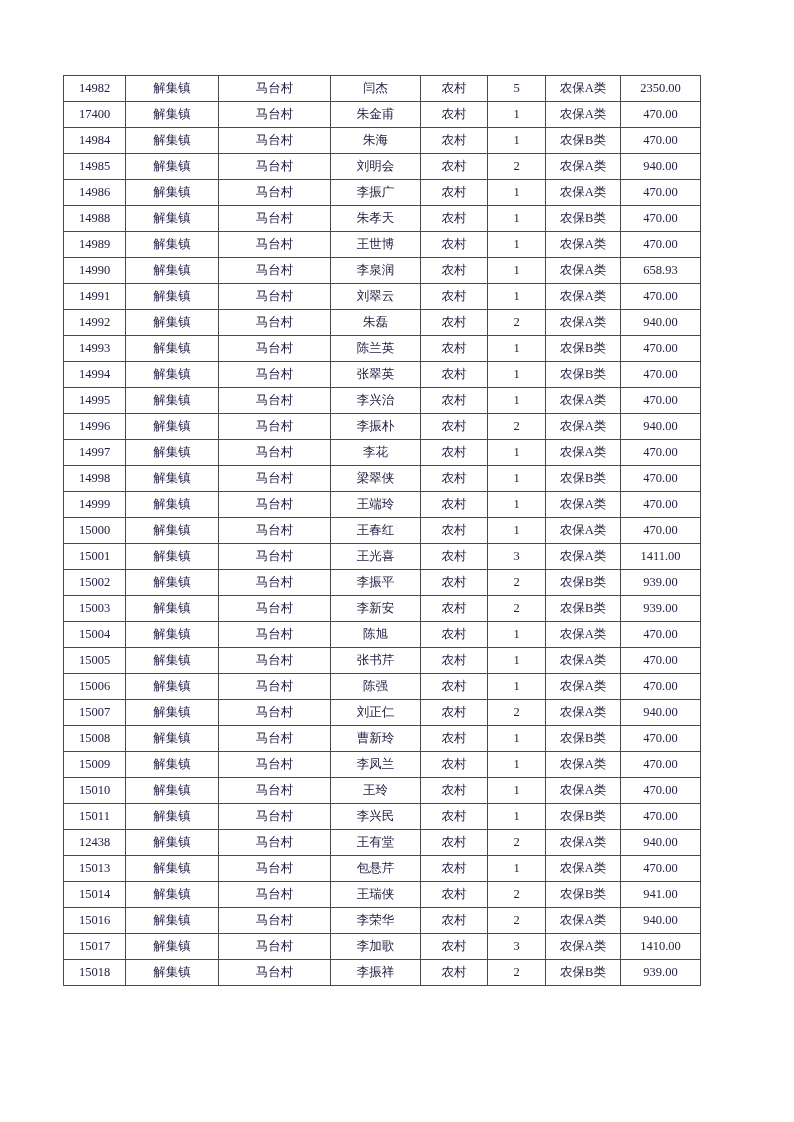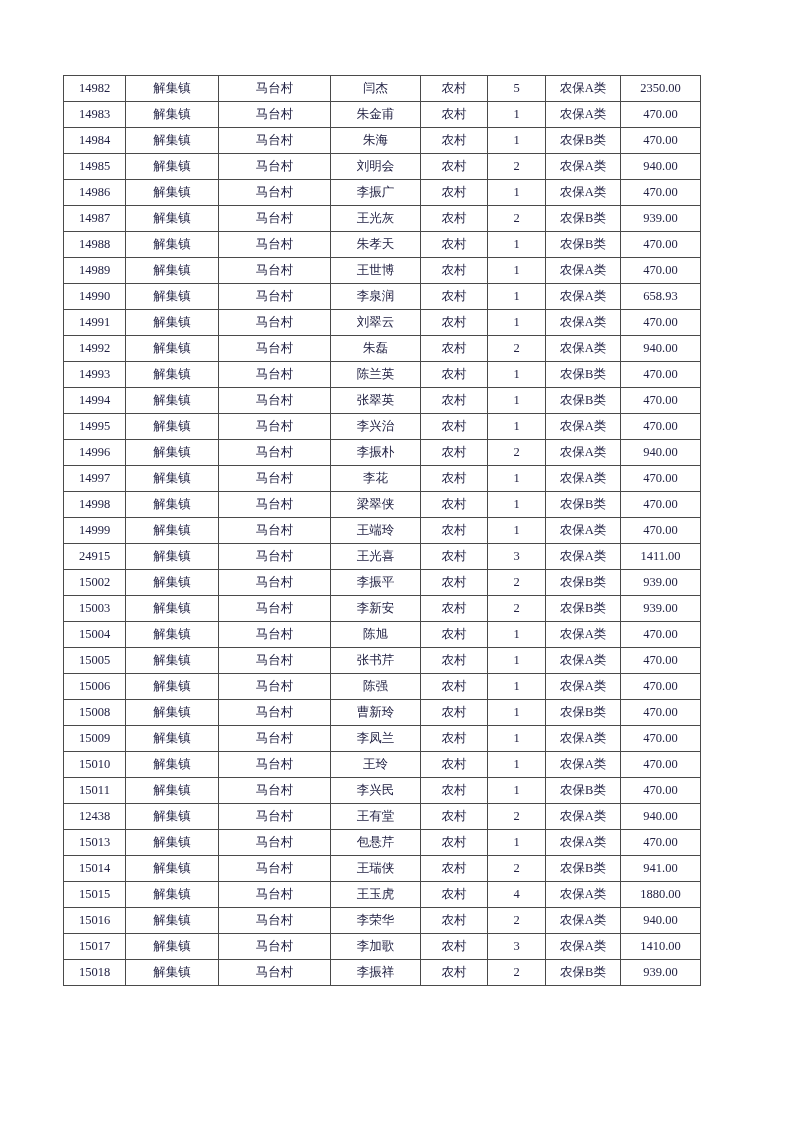--- a/index.html
+++ b/index.html
@@ -67,21 +67,21 @@
           <td>14982</td>
           <td>解集镇</td>
           <td>马台村</td>
           <td>闫杰</td>
           <td>农村</td>
           <td>5</td>
           <td>农保A类</td>
           <td>2350.00</td>
         </tr>
         <tr>
-          <td>14983</td>
+          <td>17400</td>
           <td>解集镇</td>
           <td>马台村</td>
           <td>朱金甫</td>
           <td>农村</td>
           <td>1</td>
           <td>农保A类</td>
           <td>470.00</td>
         </tr>
         <tr>
           <td>14984</td>
@@ -107,180 +107,180 @@
           <td>14986</td>
           <td>解集镇</td>
           <td>马台村</td>
           <td>李振广</td>
           <td>农村</td>
           <td>1</td>
           <td>农保A类</td>
           <td>470.00</td>
         </tr>
         <tr>
-          <td>14987</td>
-          <td>解集镇</td>
-          <td>马台村</td>
-          <td>王光灰</td>
+          <td>14988</td>
+          <td>解集镇</td>
+          <td>马台村</td>
+          <td>朱孝天</td>
+          <td>农村</td>
+          <td>1</td>
+          <td>农保B类</td>
+          <td>470.00</td>
+        </tr>
+        <tr>
+          <td>14989</td>
+          <td>解集镇</td>
+          <td>马台村</td>
+          <td>王世博</td>
+          <td>农村</td>
+          <td>1</td>
+          <td>农保A类</td>
+          <td>470.00</td>
+        </tr>
+        <tr>
+          <td>14990</td>
+          <td>解集镇</td>
+          <td>马台村</td>
+          <td>李泉润</td>
+          <td>农村</td>
+          <td>1</td>
+          <td>农保A类</td>
+          <td>658.93</td>
+        </tr>
+        <tr>
+          <td>14991</td>
+          <td>解集镇</td>
+          <td>马台村</td>
+          <td>刘翠云</td>
+          <td>农村</td>
+          <td>1</td>
+          <td>农保A类</td>
+          <td>470.00</td>
+        </tr>
+        <tr>
+          <td>14992</td>
+          <td>解集镇</td>
+          <td>马台村</td>
+          <td>朱磊</td>
+          <td>农村</td>
+          <td>2</td>
+          <td>农保A类</td>
+          <td>940.00</td>
+        </tr>
+        <tr>
+          <td>14993</td>
+          <td>解集镇</td>
+          <td>马台村</td>
+          <td>陈兰英</td>
+          <td>农村</td>
+          <td>1</td>
+          <td>农保B类</td>
+          <td>470.00</td>
+        </tr>
+        <tr>
+          <td>14994</td>
+          <td>解集镇</td>
+          <td>马台村</td>
+          <td>张翠英</td>
+          <td>农村</td>
+          <td>1</td>
+          <td>农保B类</td>
+          <td>470.00</td>
+        </tr>
+        <tr>
+          <td>14995</td>
+          <td>解集镇</td>
+          <td>马台村</td>
+          <td>李兴治</td>
+          <td>农村</td>
+          <td>1</td>
+          <td>农保A类</td>
+          <td>470.00</td>
+        </tr>
+        <tr>
+          <td>14996</td>
+          <td>解集镇</td>
+          <td>马台村</td>
+          <td>李振朴</td>
+          <td>农村</td>
+          <td>2</td>
+          <td>农保A类</td>
+          <td>940.00</td>
+        </tr>
+        <tr>
+          <td>14997</td>
+          <td>解集镇</td>
+          <td>马台村</td>
+          <td>李花</td>
+          <td>农村</td>
+          <td>1</td>
+          <td>农保A类</td>
+          <td>470.00</td>
+        </tr>
+        <tr>
+          <td>14998</td>
+          <td>解集镇</td>
+          <td>马台村</td>
+          <td>梁翠侠</td>
+          <td>农村</td>
+          <td>1</td>
+          <td>农保B类</td>
+          <td>470.00</td>
+        </tr>
+        <tr>
+          <td>14999</td>
+          <td>解集镇</td>
+          <td>马台村</td>
+          <td>王端玲</td>
+          <td>农村</td>
+          <td>1</td>
+          <td>农保A类</td>
+          <td>470.00</td>
+        </tr>
+        <tr>
+          <td>15000</td>
+          <td>解集镇</td>
+          <td>马台村</td>
+          <td>王春红</td>
+          <td>农村</td>
+          <td>1</td>
+          <td>农保A类</td>
+          <td>470.00</td>
+        </tr>
+        <tr>
+          <td>15001</td>
+          <td>解集镇</td>
+          <td>马台村</td>
+          <td>王光喜</td>
+          <td>农村</td>
+          <td>3</td>
+          <td>农保A类</td>
+          <td>1411.00</td>
+        </tr>
+        <tr>
+          <td>15002</td>
+          <td>解集镇</td>
+          <td>马台村</td>
+          <td>李振平</td>
           <td>农村</td>
           <td>2</td>
           <td>农保B类</td>
           <td>939.00</td>
         </tr>
         <tr>
-          <td>14988</td>
-          <td>解集镇</td>
-          <td>马台村</td>
-          <td>朱孝天</td>
-          <td>农村</td>
-          <td>1</td>
-          <td>农保B类</td>
-          <td>470.00</td>
-        </tr>
-        <tr>
-          <td>14989</td>
-          <td>解集镇</td>
-          <td>马台村</td>
-          <td>王世博</td>
-          <td>农村</td>
-          <td>1</td>
-          <td>农保A类</td>
-          <td>470.00</td>
-        </tr>
-        <tr>
-          <td>14990</td>
-          <td>解集镇</td>
-          <td>马台村</td>
-          <td>李泉润</td>
-          <td>农村</td>
-          <td>1</td>
-          <td>农保A类</td>
-          <td>658.93</td>
-        </tr>
-        <tr>
-          <td>14991</td>
-          <td>解集镇</td>
-          <td>马台村</td>
-          <td>刘翠云</td>
-          <td>农村</td>
-          <td>1</td>
-          <td>农保A类</td>
-          <td>470.00</td>
-        </tr>
-        <tr>
-          <td>14992</td>
-          <td>解集镇</td>
-          <td>马台村</td>
-          <td>朱磊</td>
-          <td>农村</td>
-          <td>2</td>
-          <td>农保A类</td>
-          <td>940.00</td>
-        </tr>
-        <tr>
-          <td>14993</td>
-          <td>解集镇</td>
-          <td>马台村</td>
-          <td>陈兰英</td>
-          <td>农村</td>
-          <td>1</td>
-          <td>农保B类</td>
-          <td>470.00</td>
-        </tr>
-        <tr>
-          <td>14994</td>
-          <td>解集镇</td>
-          <td>马台村</td>
-          <td>张翠英</td>
-          <td>农村</td>
-          <td>1</td>
-          <td>农保B类</td>
-          <td>470.00</td>
-        </tr>
-        <tr>
-          <td>14995</td>
-          <td>解集镇</td>
-          <td>马台村</td>
-          <td>李兴治</td>
-          <td>农村</td>
-          <td>1</td>
-          <td>农保A类</td>
-          <td>470.00</td>
-        </tr>
-        <tr>
-          <td>14996</td>
-          <td>解集镇</td>
-          <td>马台村</td>
-          <td>李振朴</td>
-          <td>农村</td>
-          <td>2</td>
-          <td>农保A类</td>
-          <td>940.00</td>
-        </tr>
-        <tr>
-          <td>14997</td>
-          <td>解集镇</td>
-          <td>马台村</td>
-          <td>李花</td>
-          <td>农村</td>
-          <td>1</td>
-          <td>农保A类</td>
-          <td>470.00</td>
-        </tr>
-        <tr>
-          <td>14998</td>
-          <td>解集镇</td>
-          <td>马台村</td>
-          <td>梁翠侠</td>
-          <td>农村</td>
-          <td>1</td>
-          <td>农保B类</td>
-          <td>470.00</td>
-        </tr>
-        <tr>
-          <td>14999</td>
-          <td>解集镇</td>
-          <td>马台村</td>
-          <td>王端玲</td>
-          <td>农村</td>
-          <td>1</td>
-          <td>农保A类</td>
-          <td>470.00</td>
-        </tr>
-        <tr>
-          <td>24915</td>
-          <td>解集镇</td>
-          <td>马台村</td>
-          <td>王光喜</td>
-          <td>农村</td>
-          <td>3</td>
-          <td>农保A类</td>
-          <td>1411.00</td>
-        </tr>
-        <tr>
-          <td>15002</td>
-          <td>解集镇</td>
-          <td>马台村</td>
-          <td>李振平</td>
+          <td>15003</td>
+          <td>解集镇</td>
+          <td>马台村</td>
+          <td>李新安</td>
           <td>农村</td>
           <td>2</td>
           <td>农保B类</td>
           <td>939.00</td>
         </tr>
         <tr>
-          <td>15003</td>
-          <td>解集镇</td>
-          <td>马台村</td>
-          <td>李新安</td>
-          <td>农村</td>
-          <td>2</td>
-          <td>农保B类</td>
-          <td>939.00</td>
-        </tr>
-        <tr>
           <td>15004</td>
           <td>解集镇</td>
           <td>马台村</td>
           <td>陈旭</td>
           <td>农村</td>
           <td>1</td>
           <td>农保A类</td>
           <td>470.00</td>
         </tr>
         <tr>
@@ -297,20 +297,30 @@
           <td>15006</td>
           <td>解集镇</td>
           <td>马台村</td>
           <td>陈强</td>
           <td>农村</td>
           <td>1</td>
           <td>农保A类</td>
           <td>470.00</td>
         </tr>
         <tr>
+          <td>15007</td>
+          <td>解集镇</td>
+          <td>马台村</td>
+          <td>刘正仁</td>
+          <td>农村</td>
+          <td>2</td>
+          <td>农保A类</td>
+          <td>940.00</td>
+        </tr>
+        <tr>
           <td>15008</td>
           <td>解集镇</td>
           <td>马台村</td>
           <td>曹新玲</td>
           <td>农村</td>
           <td>1</td>
           <td>农保B类</td>
           <td>470.00</td>
         </tr>
         <tr>
@@ -365,30 +375,20 @@
         </tr>
         <tr>
           <td>15014</td>
           <td>解集镇</td>
           <td>马台村</td>
           <td>王瑞侠</td>
           <td>农村</td>
           <td>2</td>
           <td>农保B类</td>
           <td>941.00</td>
-        </tr>
-        <tr>
-          <td>15015</td>
-          <td>解集镇</td>
-          <td>马台村</td>
-          <td>王玉虎</td>
-          <td>农村</td>
-          <td>4</td>
-          <td>农保A类</td>
-          <td>1880.00</td>
         </tr>
         <tr>
           <td>15016</td>
           <td>解集镇</td>
           <td>马台村</td>
           <td>李荣华</td>
           <td>农村</td>
           <td>2</td>
           <td>农保A类</td>
           <td>940.00</td>

